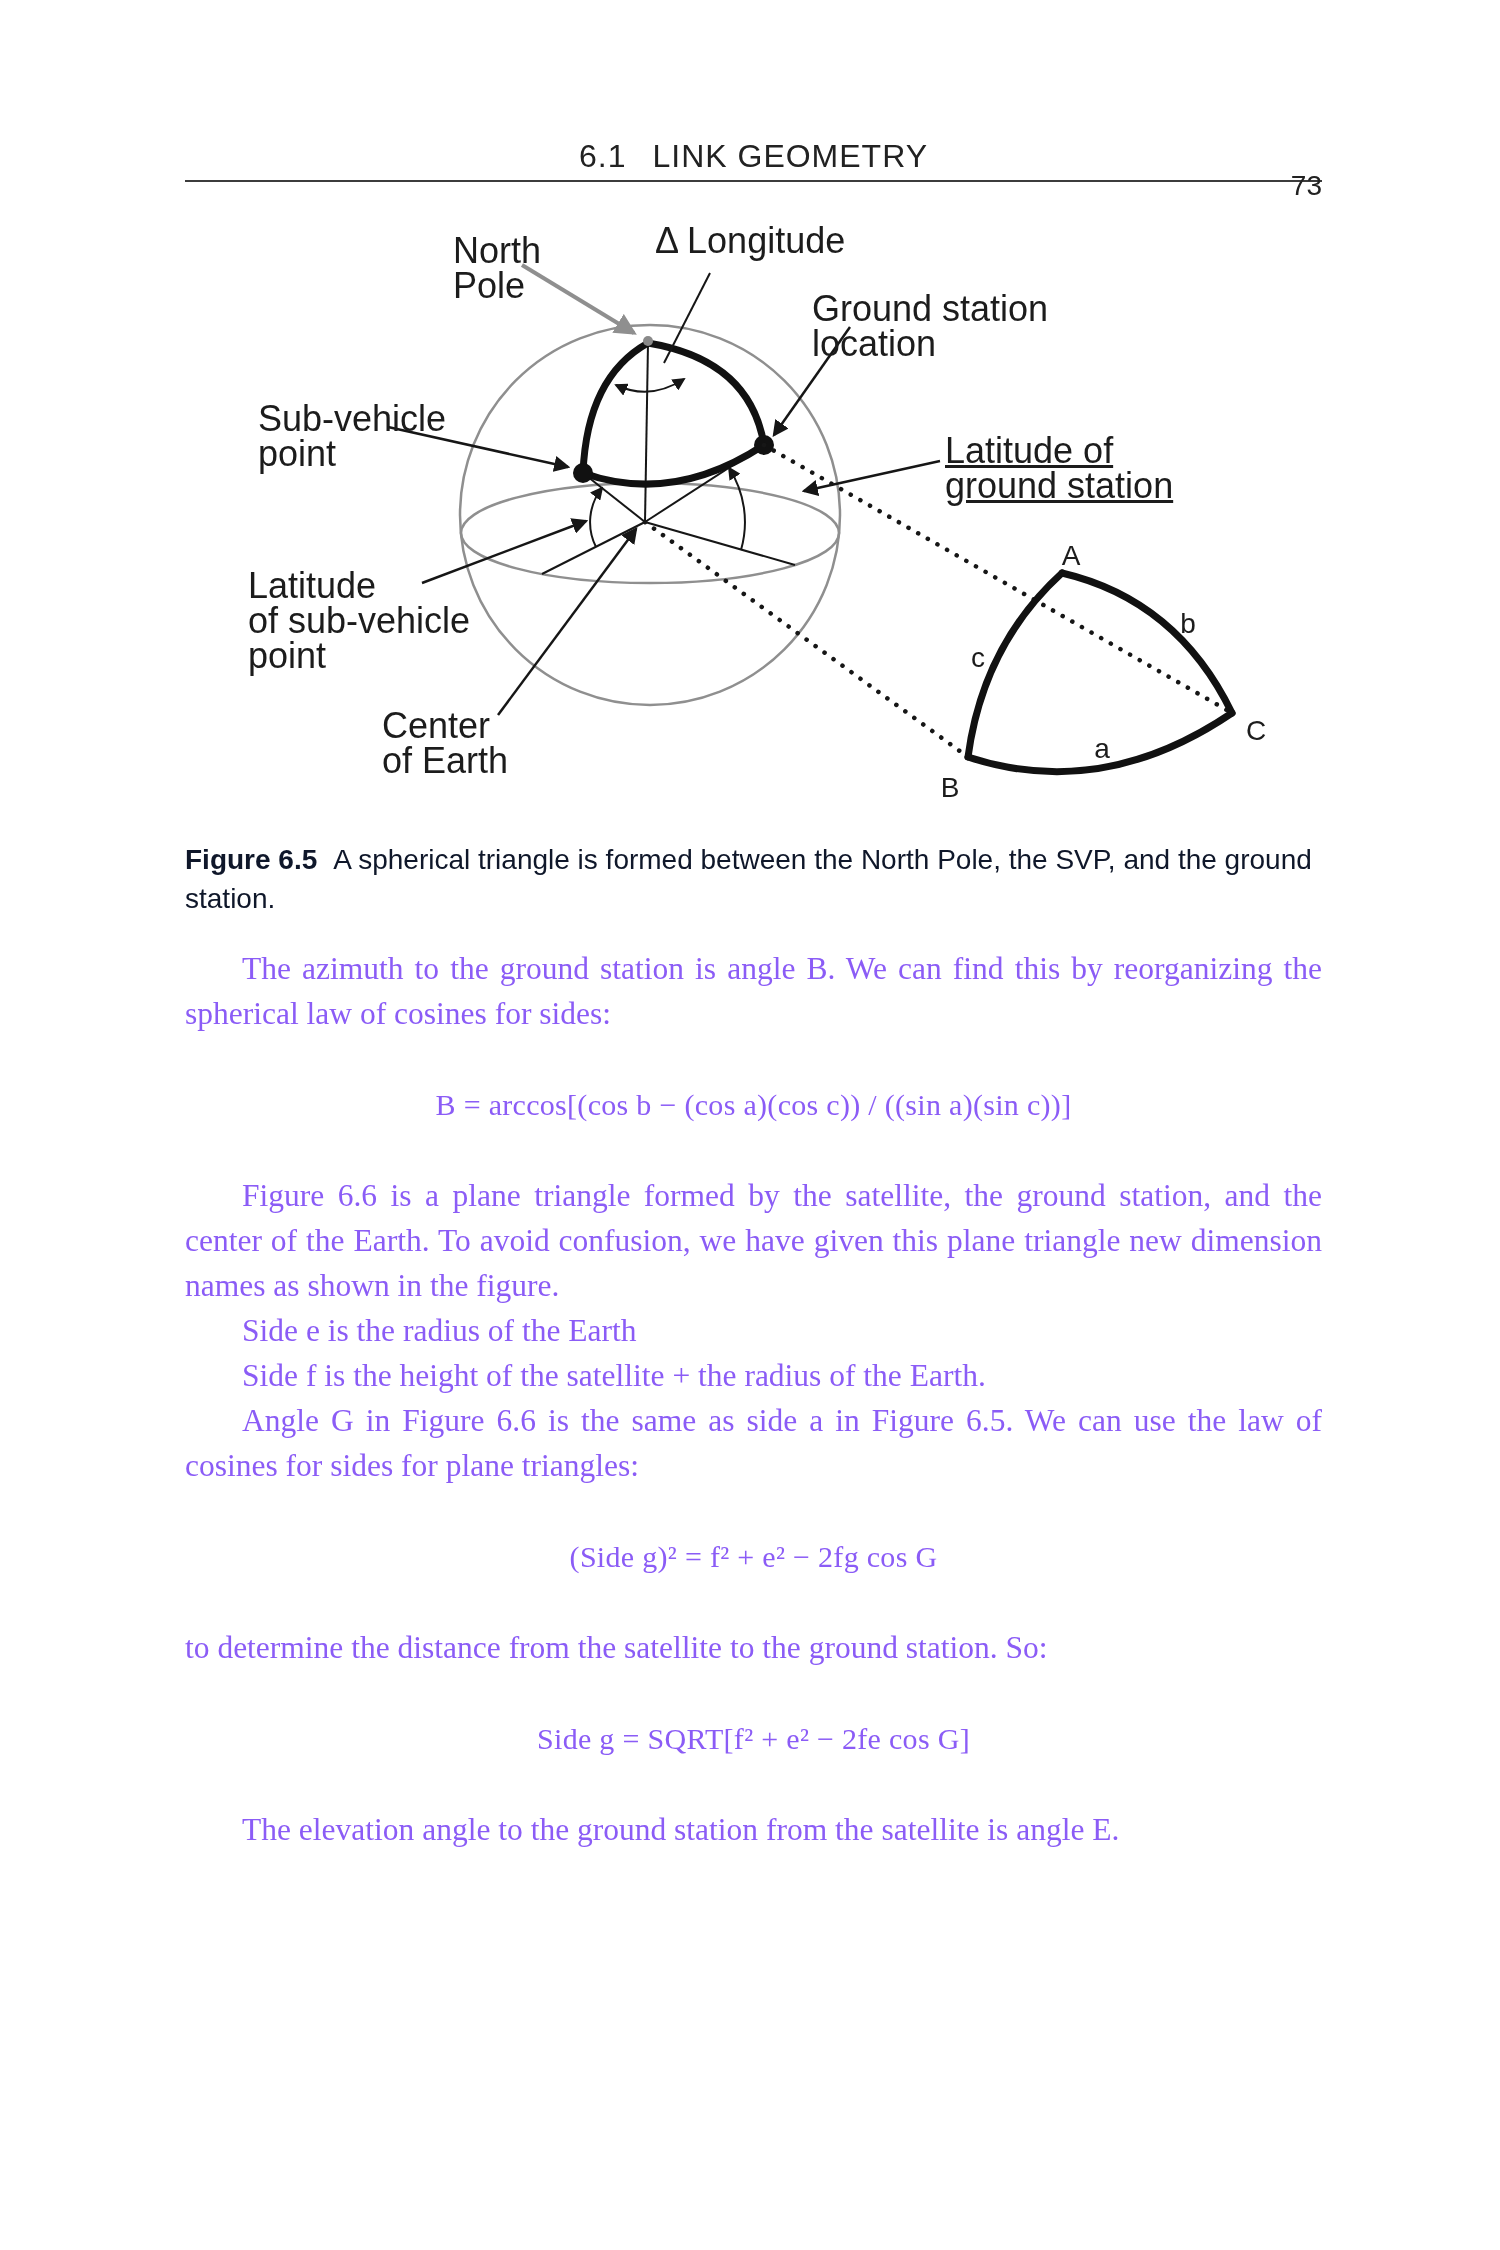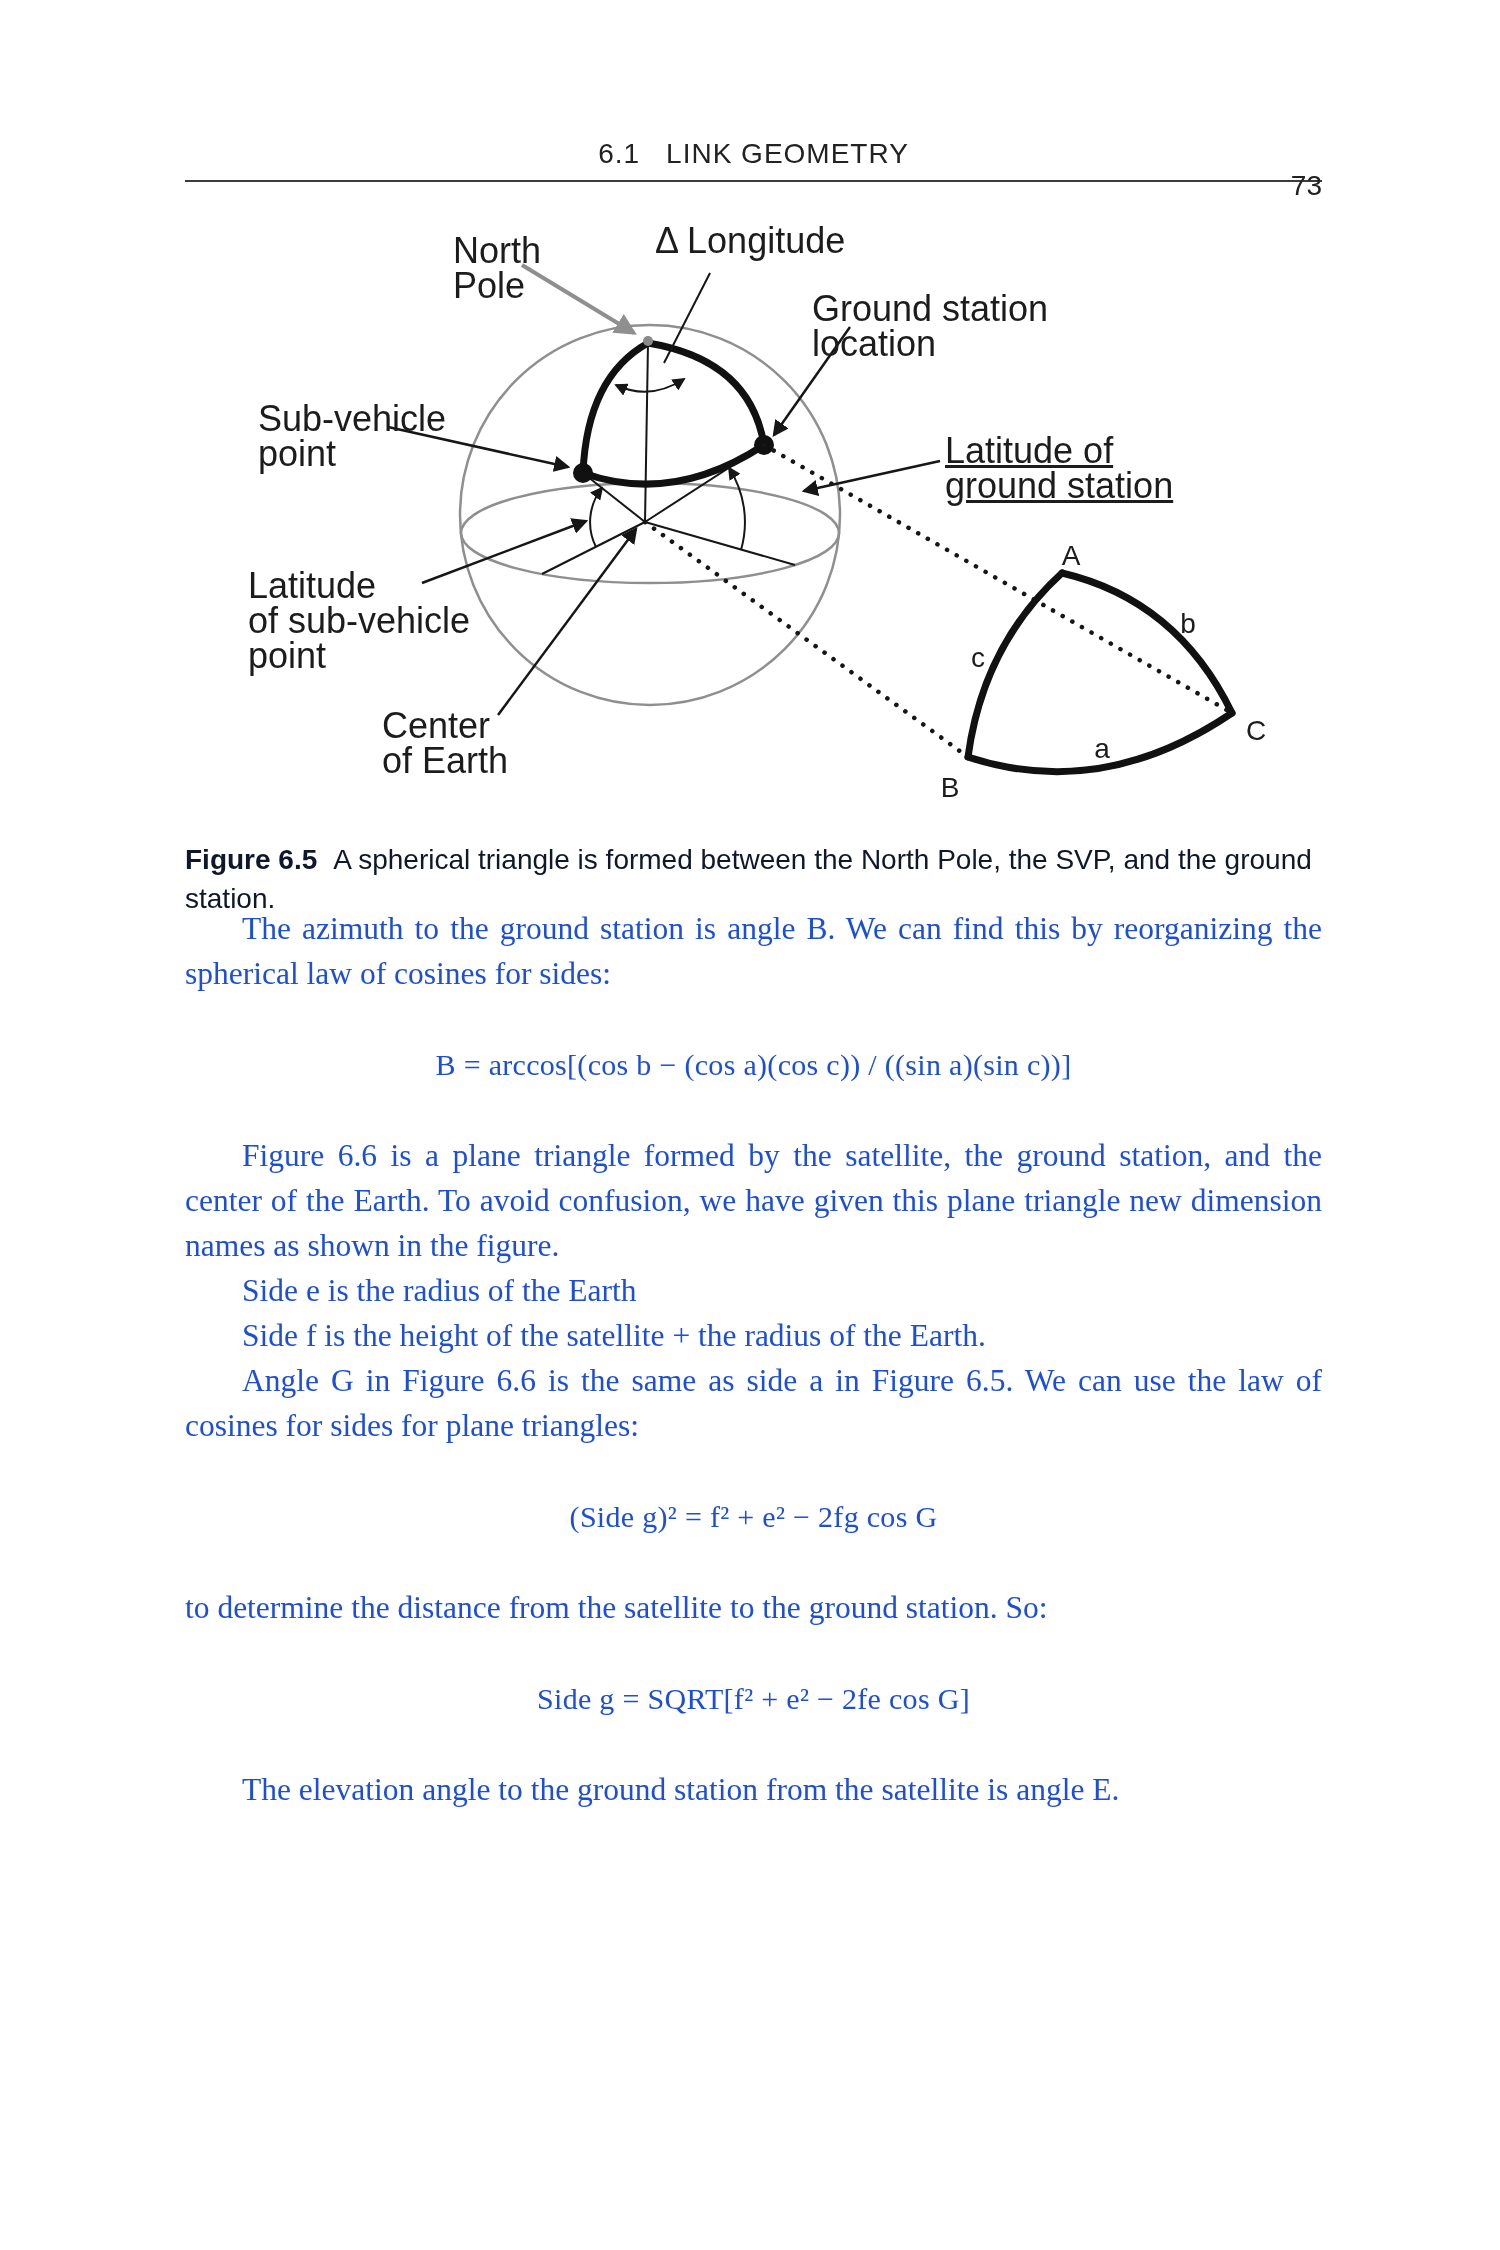--- a/index.html
+++ b/index.html
@@ -8,21 +8,21 @@
     background:#ffffff; overflow:hidden;
     font-family:"Liberation Sans", sans-serif; color:#1a1a1a;
   }
   
   .running-head {
     position:absolute; left:185px; top:138px; width:1137px; height:42px;
     border-bottom:2px solid #3c3c3c;
   }
   .running-head .title {
     position:absolute; left:0; right:0; top:0; text-align:center;
-    font-size:28px; letter-spacing:1px; color:#222;
+    font-size:32px; letter-spacing:1px; color:#222;
   }
   .running-head .title .num { margin-right:26px; }
   .running-head .folio {
     position:absolute; right:0; top:0; font-size:28px; color:#222;margin-top:32px;
   }
   
   .figure-area { position:absolute; left:150px; top:215px; width:1200px; height:615px; }
   .figure-area svg { position:absolute; left:0; top:0; }
   .fig-label {
     position:absolute; font-size:36px; line-height:35px;
@@ -30,23 +30,23 @@
   }
   .svg-label { font-family:"Liberation Sans", sans-serif; font-size:28px; fill:#1c1c1c; }
   
   .caption {
     position:absolute; left:185px; top:840px; width:1142px;
     font-size:28px; line-height:39px; color:#0f172a;
   }
   .caption .cap-label { font-weight:bold; margin-right:16px; }
   
   .body-text {
-    position:absolute; left:185px; top:906px; width:1137px;
+    position:absolute; left:185px; top:946px; width:1137px;
     font-family:"Liberation Serif", "DejaVu Serif", serif;
-    font-size:31.5px; line-height:45px; color:#1d4ed8; text-align:justify;
+    font-size:31.5px; line-height:45px; color:#8b5cf6; text-align:justify;
   }
   .body-text p { margin:0; }
   .body-text p.indent { text-indent:57px; }
   .equation {
     text-align:center; font-size:30px;
     margin:46px 0; letter-spacing:0.3px;
   }
 </style>
 </head>
 <body>

